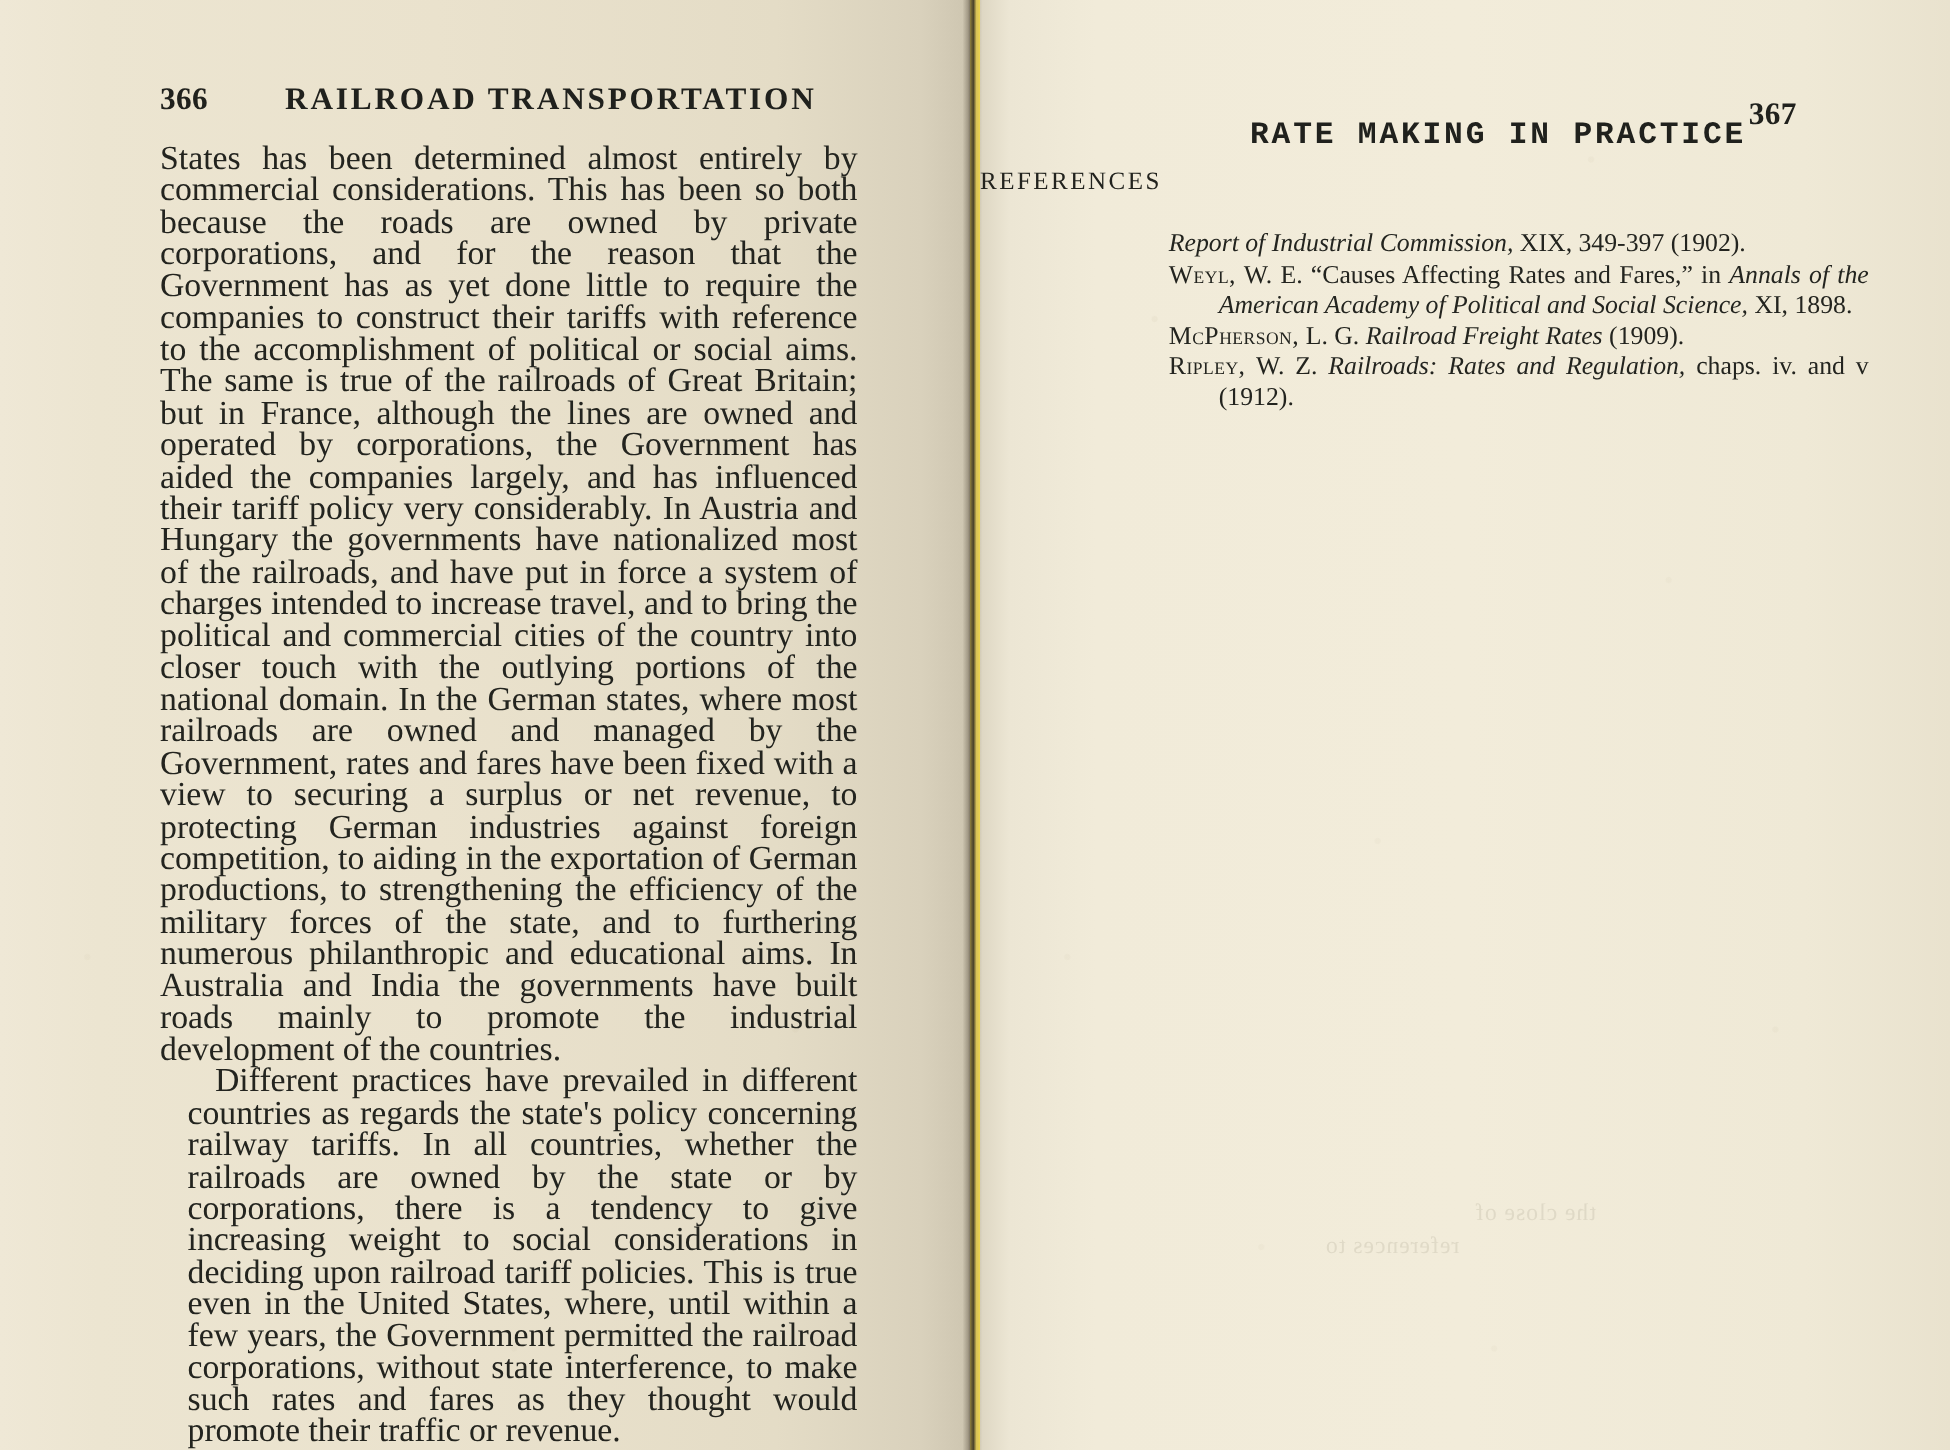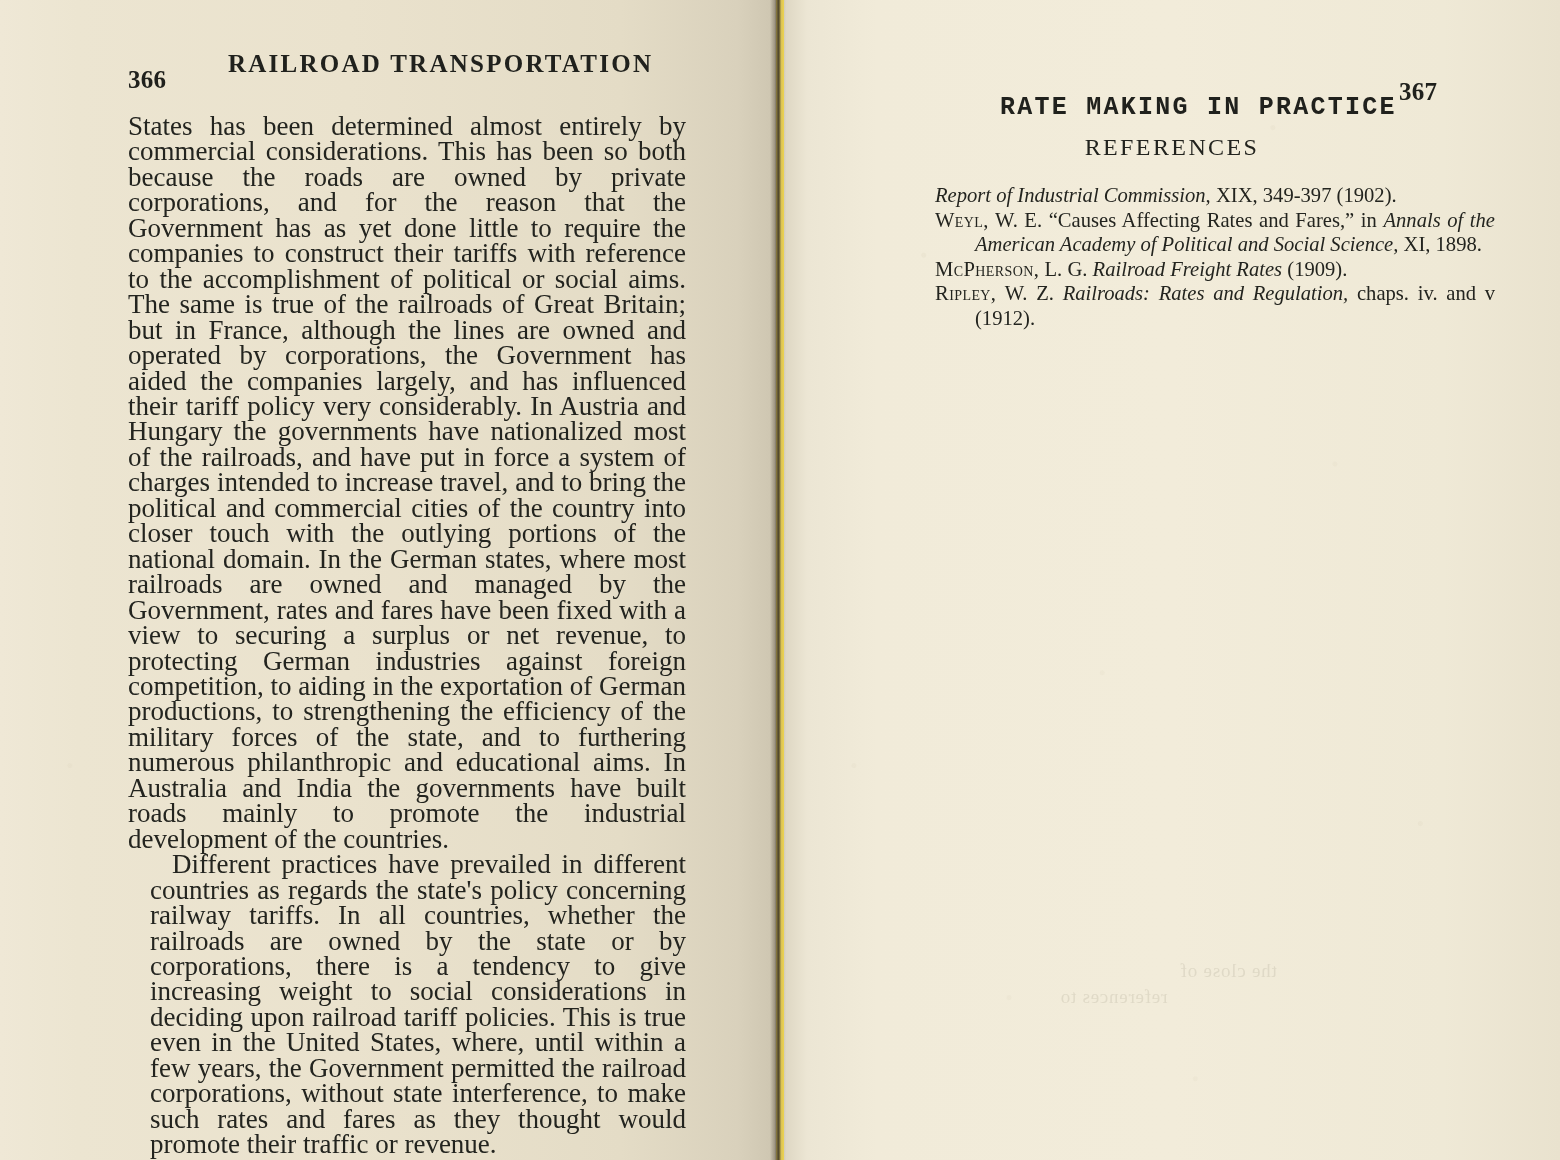--- a/index.html
+++ b/index.html
@@ -81,21 +81,21 @@
   
   .runhead {
     position: absolute;
     color: #20211d;
     font-weight: bold;
     letter-spacing: 0.09em;
     font-size: 25px;
     white-space: nowrap;
   }
   #left-folio   { left: 128px;  top: 66px; letter-spacing: 0.01em; }
-  #left-title   { left: 228px;  top: 50px; }
+  #left-title   { left: 228px;  top: 66px; }
   #right-title  { left: 1000px; top: 93px; font-family: Liberation Mono, monospace; }
   #right-folio  { left: 1399px; top: 78px; letter-spacing: 0.01em; }
 
   
   #body-left {
     position: absolute;
     left: 128px;
     top: 114px;
     width: 558px;
     font-size: 27px;
@@ -110,22 +110,21 @@
     hyphens: none;
   }
   #body-left p.indent { text-indent: 22px; margin-left: 22px; }
 
   
   #refs-heading {
     position: absolute;
     left: 784px;
     top: 134px;
     width: 776px;
-    text-align: center;
-    font-size: 24px;
+    font-size: 20px;
     letter-spacing: 0.10em;
     color: #22231e;
   }
   #refs-list {
     position: absolute;
     left: 893px;
     top: 183px;
     width: 560px;
     font-size: 20.6px;
     line-height: 24.6px;

